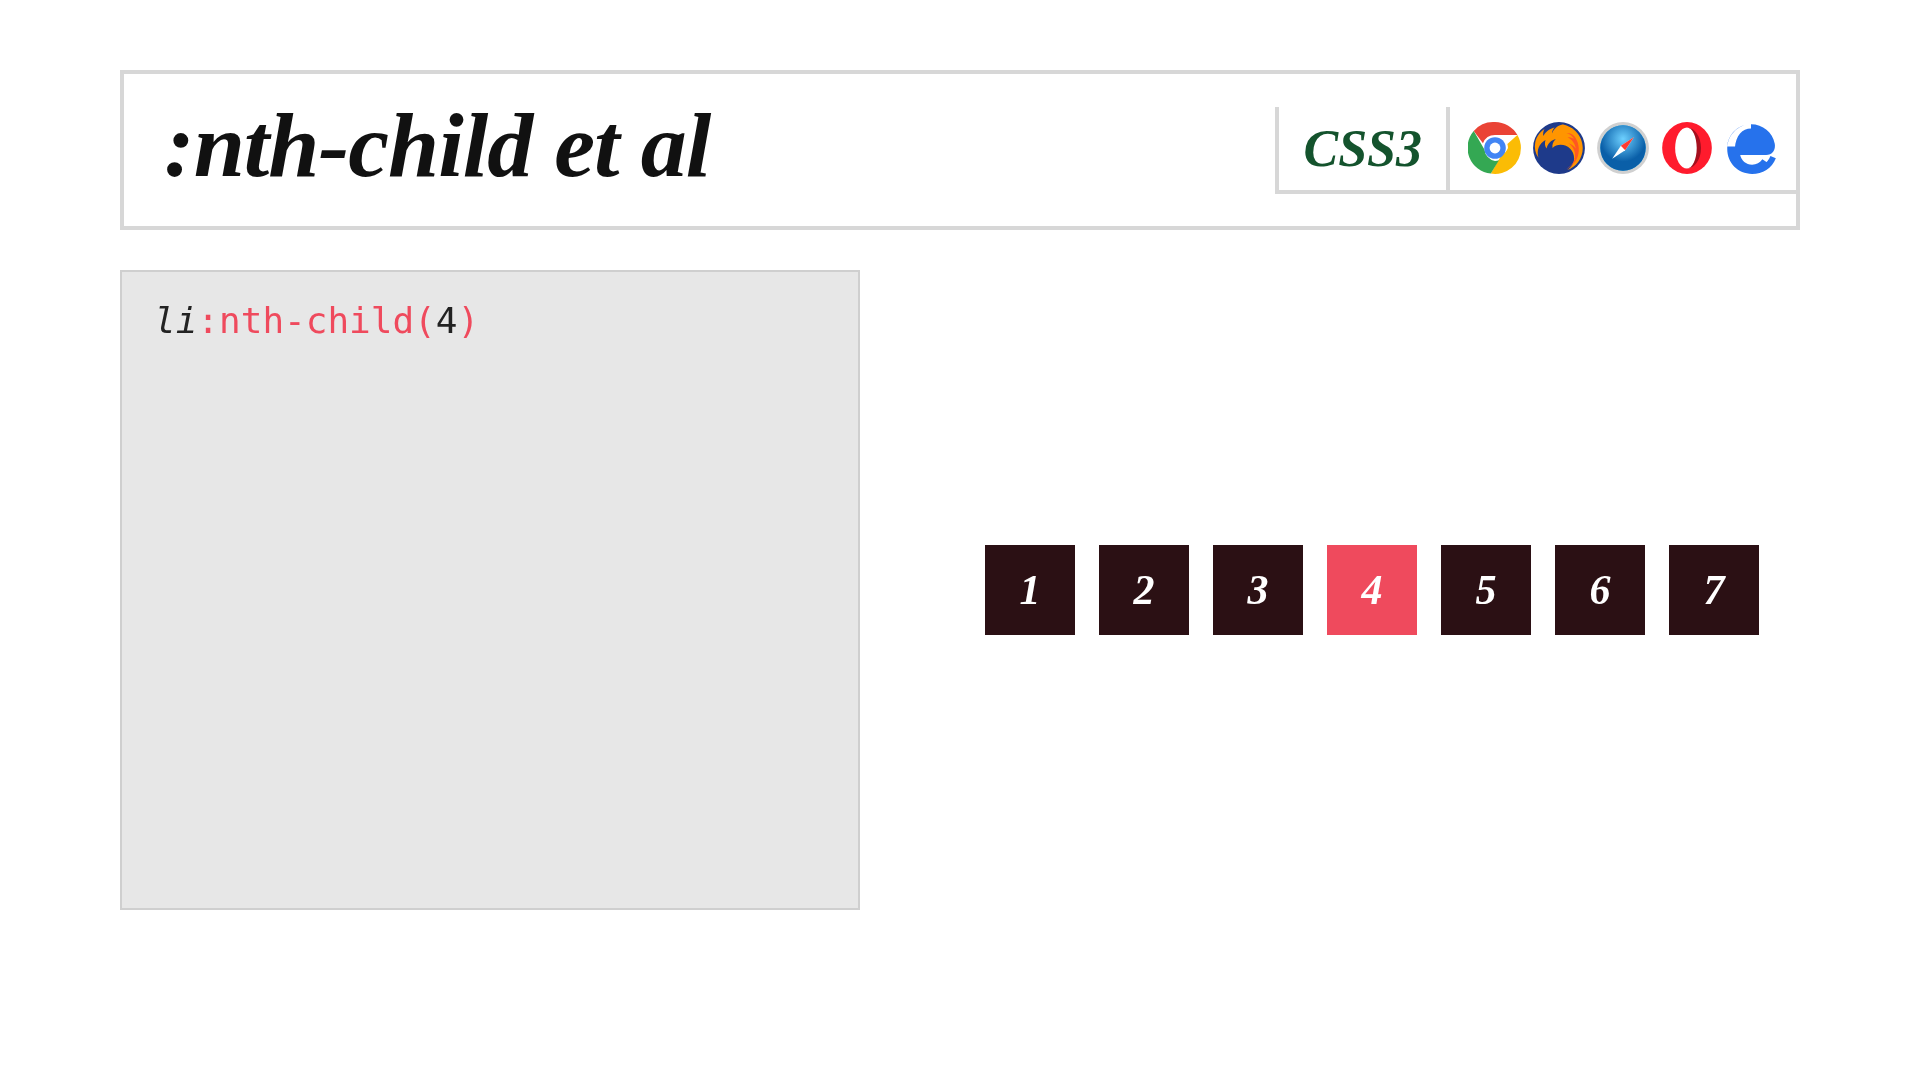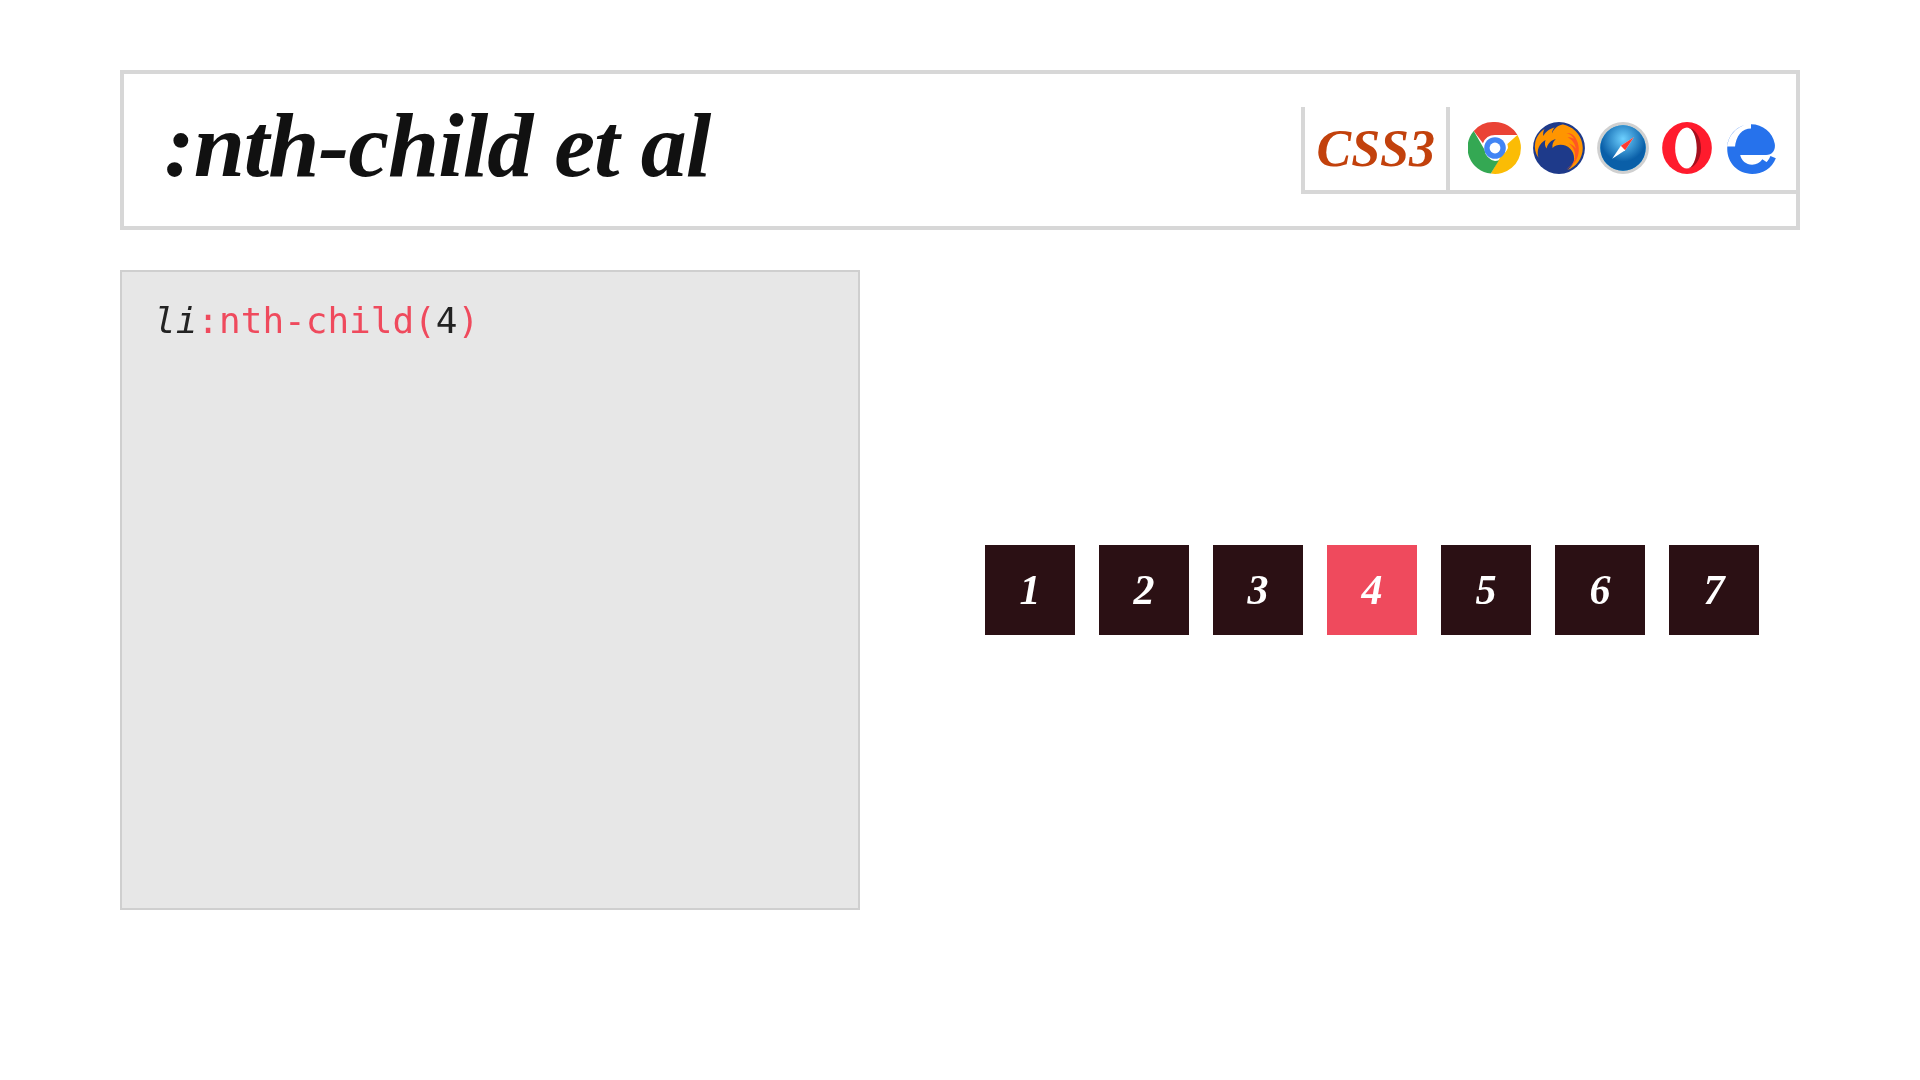--- a/index.html
+++ b/index.html
@@ -27,22 +27,22 @@
   }
   .badges-row {
     display: flex;
     border-left: 4px solid #d7d7d7;
     border-bottom: 4px solid #d7d7d7;
   }
   .spec-badge {
     font-style: italic;
     font-weight: 700;
     font-size: 52px;
-    color: #c2410c;
-    padding: 12px 11px;
+    color: #14532d;
+    padding: 12px 24px;
     border-right: 4px solid #d7d7d7;
     display: flex;
     align-items: center;
   }
   .browser-badges {
     display: flex;
     align-items: center;
     gap: 10px;
     padding: 8px 18px;
   }

